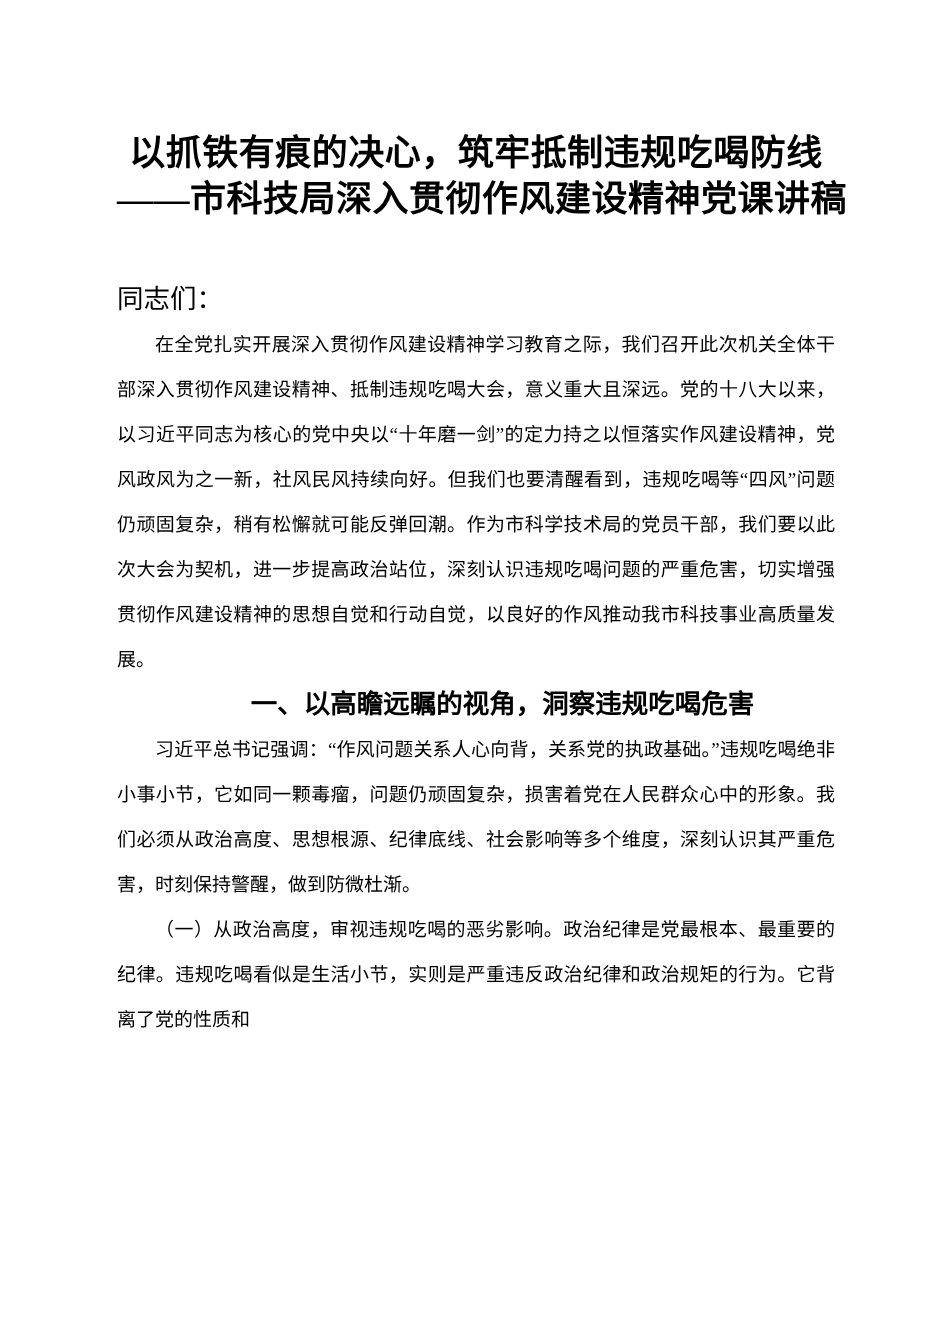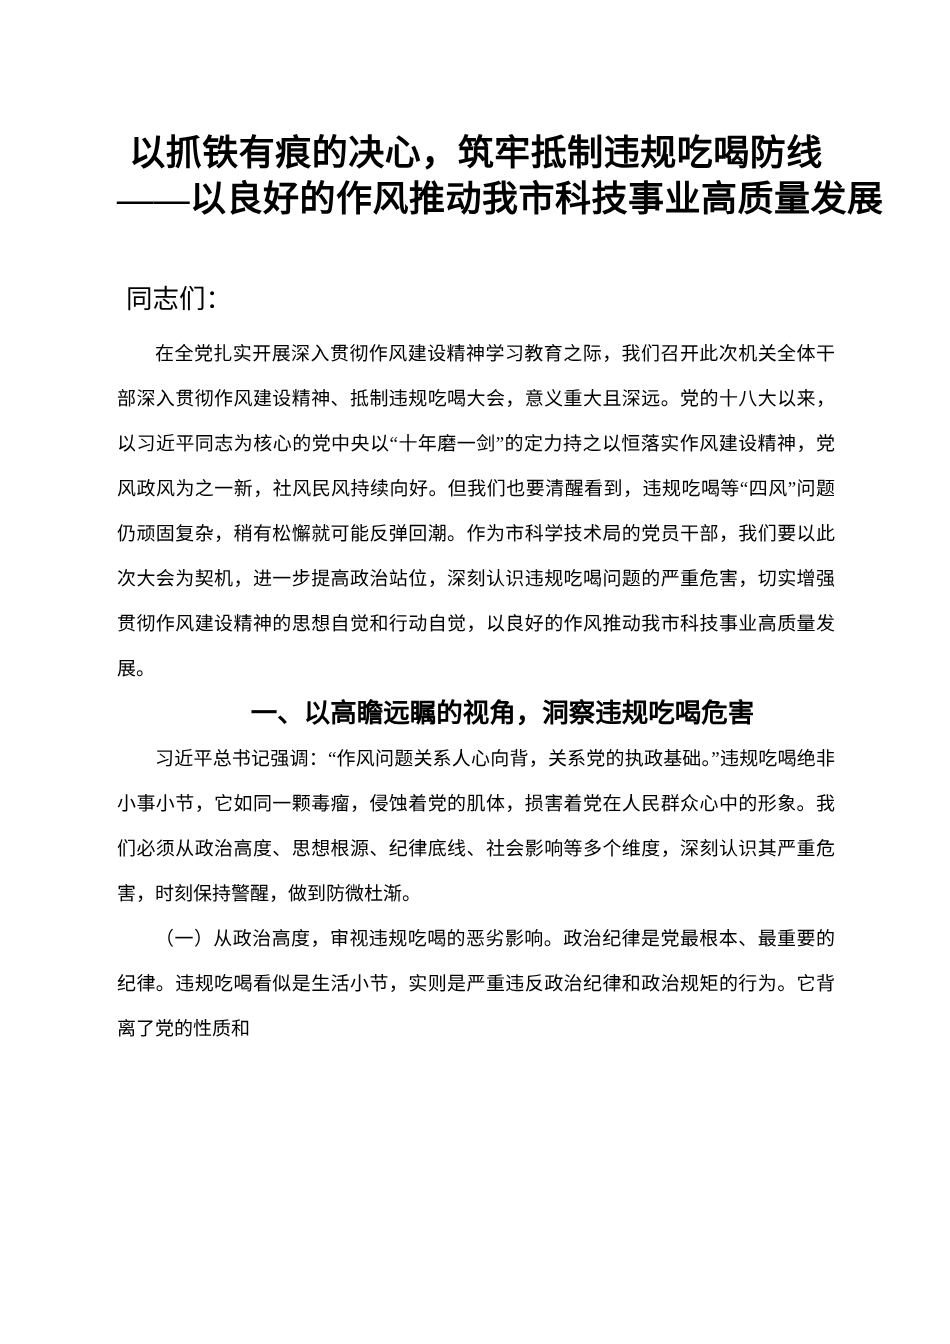--- a/index.html
+++ b/index.html
@@ -26,21 +26,21 @@
     font-weight: bold;
     text-align: center;
     letter-spacing: 0.5px;
     font-family: "Liberation Serif", "DejaVu Serif", serif;
   }
   .title-line {
     display: block;
     white-space: nowrap;
   }
   .salutation {
-    margin: 9px;
+    margin: 0;
     font-size: 26.5px;
     line-height: 45px;
     text-align: left;
   }
   .para {
     margin: 0;
     font-size: 19px;
     line-height: 45px;
     text-align: justify;
     text-justify: inter-character;
@@ -62,26 +62,26 @@
     font-weight: normal;
   }
 </style>
 </head>
 <body>
 
 <div class="page">
 
   <h1 class="doc-title">
     <span class="title-line">以抓铁有痕的决心，筑牢抵制违规吃喝防线</span>
-    <span class="title-line">——以良好的作风推动我市科技事业高质量发展</span>
+    <span class="title-line">——市科技局深入贯彻作风建设精神党课讲稿</span>
   </h1>
 
   <p class="salutation">同志们：</p>
 
   <p class="para">在全党扎实开展深入贯彻作风建设精神学习教育之际，我们召开此次机关全体干部深入贯彻作风建设精神、抵制违规吃喝大会，意义重大且深远。党的十八大以来，以习近平同志为核心的党中央以“十年磨一剑”的定力持之以恒落实作风建设精神，党风政风为之一新，社风民风持续向好。但我们也要清醒看到，违规吃喝等“四风”问题仍顽固复杂，稍有松懈就可能反弹回潮。作为市科学技术局的党员干部，我们要以此次大会为契机，进一步提高政治站位，深刻认识违规吃喝问题的严重危害，切实增强贯彻作风建设精神的思想自觉和行动自觉，以良好的作风推动我市科技事业高质量发展。</p>
 
   <h2 class="section-heading">一、以高瞻远瞩的视角，洞察违规吃喝危害</h2>
 
-  <p class="para">习近平总书记强调：“作风问题关系人心向背，关系党的执政基础。”违规吃喝绝非小事小节，它如同一颗毒瘤，侵蚀着党的肌体，损害着党在人民群众心中的形象。我们必须从政治高度、思想根源、纪律底线、社会影响等多个维度，深刻认识其严重危害，时刻保持警醒，做到防微杜渐。</p>
+  <p class="para">习近平总书记强调：“作风问题关系人心向背，关系党的执政基础。”违规吃喝绝非小事小节，它如同一颗毒瘤，问题仍顽固复杂，损害着党在人民群众心中的形象。我们必须从政治高度、思想根源、纪律底线、社会影响等多个维度，深刻认识其严重危害，时刻保持警醒，做到防微杜渐。</p>
 
   <p class="para"><span class="sub-lead">（一）从政治高度，审视违规吃喝的恶劣影响。</span><span>政治纪律是党最根本、最重要的纪律。违规吃喝看似是生活小节，实则是严重违反政治纪律和政治规矩的行为。它背离了党的性质和</span></p>
 
 </div>
 
 </body></html>

